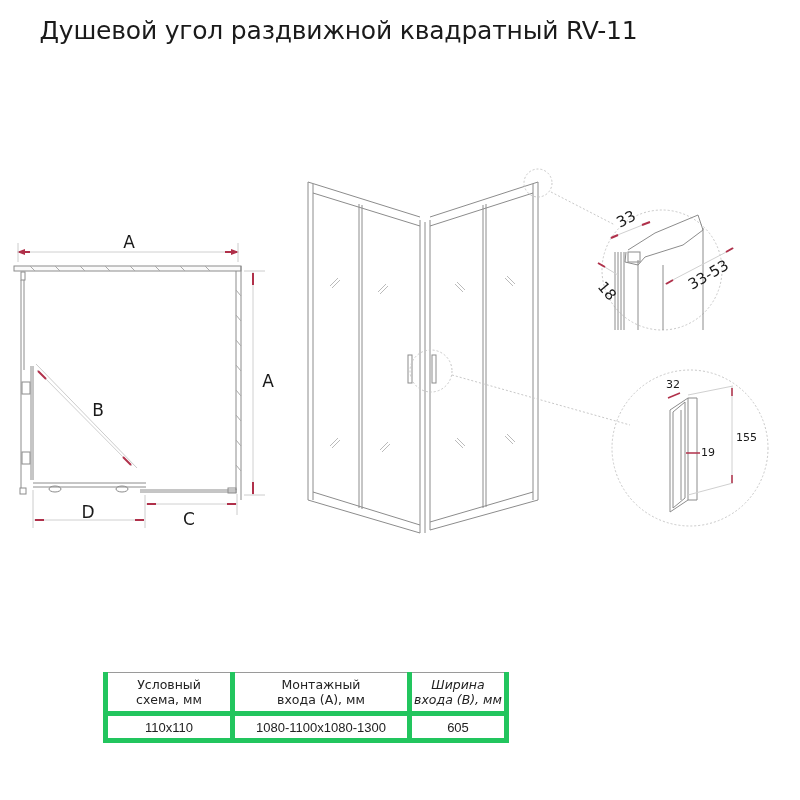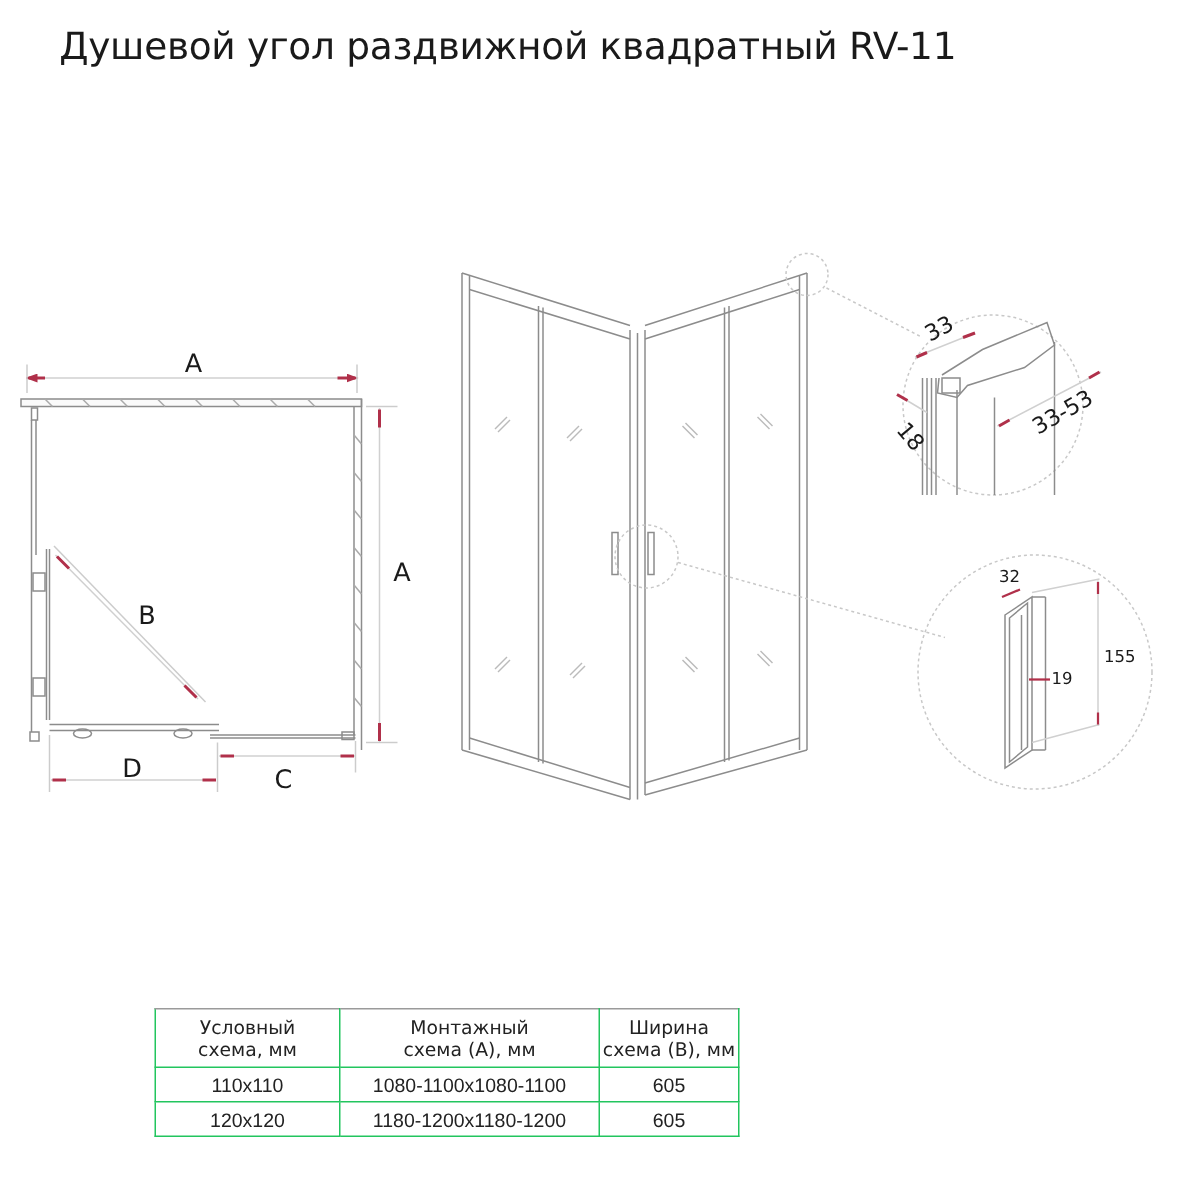--- a/index.html
+++ b/index.html
@@ -2,25 +2,25 @@
 <html><head>
   <meta charset="utf-8">
   <style>
     html, body { margin: 0; padding: 0; background: #ffffff; }
     body { width: 800px; height: 800px; position: relative; overflow: hidden; font-family: "DejaVu Sans", sans-serif; color: #222; }
     .title { position: absolute; left: 0; width: 677px; top: 14px; text-align: center; font-size: 25px; line-height: 34px; font-weight: normal; color: #1a1a1a; letter-spacing: -0.2px; }
     .title div { white-space: nowrap; }
     svg.drawing { position: absolute; left: 0; top: 0; }
     .dim-label { font-family: "DejaVu Sans", sans-serif; fill: #1a1a1a; }
     table.specs { position: absolute; left: 103px; top: 672px; border-collapse: collapse; font-family: "Liberation Sans", sans-serif; font-size: 13px; color: #222; }
-    table.specs th, table.specs td { border: 1px solid #22c55e; text-align: center; padding: 0; }
+    table.specs th, table.specs td { border: 5px solid #22c55e; text-align: center; padding: 0; }
     table.specs th { font-family: "DejaVu Sans", sans-serif; font-weight: normal; font-size: 12.5px; line-height: 15px; height: 38px; vertical-align: middle; }
     table.specs td { height: 22px; }
     table.specs tr:nth-child(1) th { border-top: 1px solid #9a9a9a; }
-    .c1 { width: 122px; } .c2 { width: 172px; border-radius: 15px; } .c3 { width: 92px; }
+    .c1 { width: 122px; } .c2 { width: 172px; border-radius: 15px; } .c3 { width: 92px; font-style: italic; }
   </style>
 </head>
 <body>
 
 <div class="title">
   <div>Душевой угол раздвижной квадратный RV-11</div>
 </div>
 
 <svg class="drawing" width="800" height="800" viewBox="0 0 800 800">
   <defs>
@@ -211,27 +211,22 @@
   </g>
   <text class="dim-label" x="666" y="388" font-size="11">32</text>
   <text class="dim-label" x="701" y="456" font-size="11">19</text>
   <text class="dim-label" x="736" y="441" font-size="11">155</text>
 </svg>
 
 <table class="specs">
   <tbody>
       <tr>
     <th class="c1"><span>Условный</span><br><span>схема, мм</span></th>
-    <th class="c2"><span>Монтажный</span><br><span>схема (А), мм</span></th>
-    <th class="c3"><span>Ширина</span><br><span>схема (В), мм</span></th>
+    <th class="c2"><span>Монтажный</span><br><span>входа (А), мм</span></th>
+    <th class="c3"><span>Ширина</span><br><span>входа (В), мм</span></th>
   </tr>
   <tr>
     <td>110x110</td>
-    <td>1080-1100x1080-1100</td>
-    <td>605</td>
-  </tr>
-  <tr>
-    <td>120x120</td>
-    <td>1180-1200x1180-1200</td>
+    <td>1080-1100x1080-1300</td>
     <td>605</td>
   </tr>
 </tbody>
   </table>
 
 </body></html>

